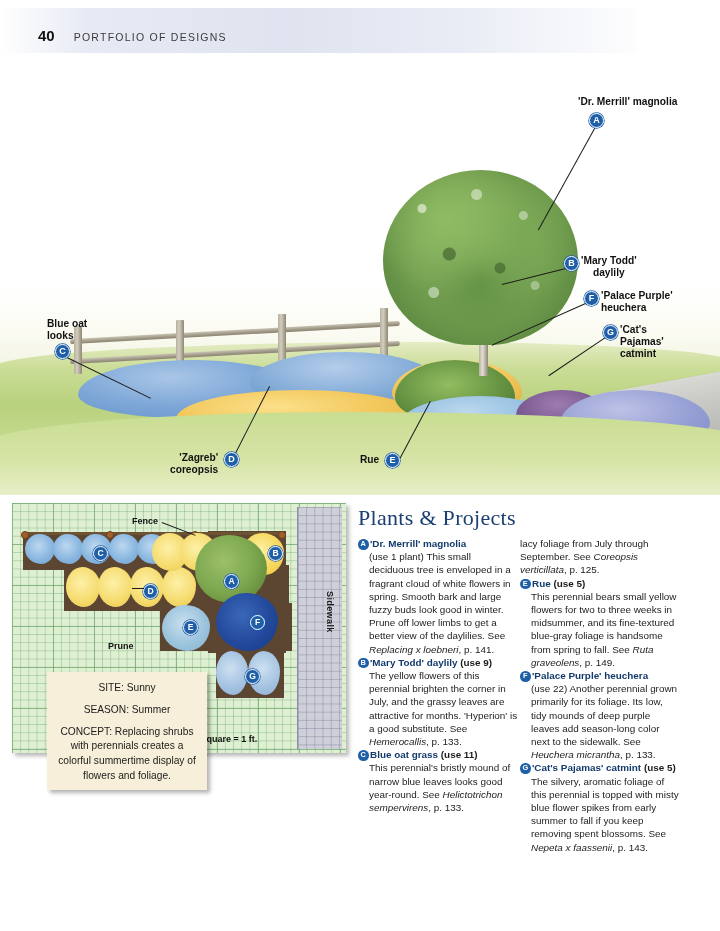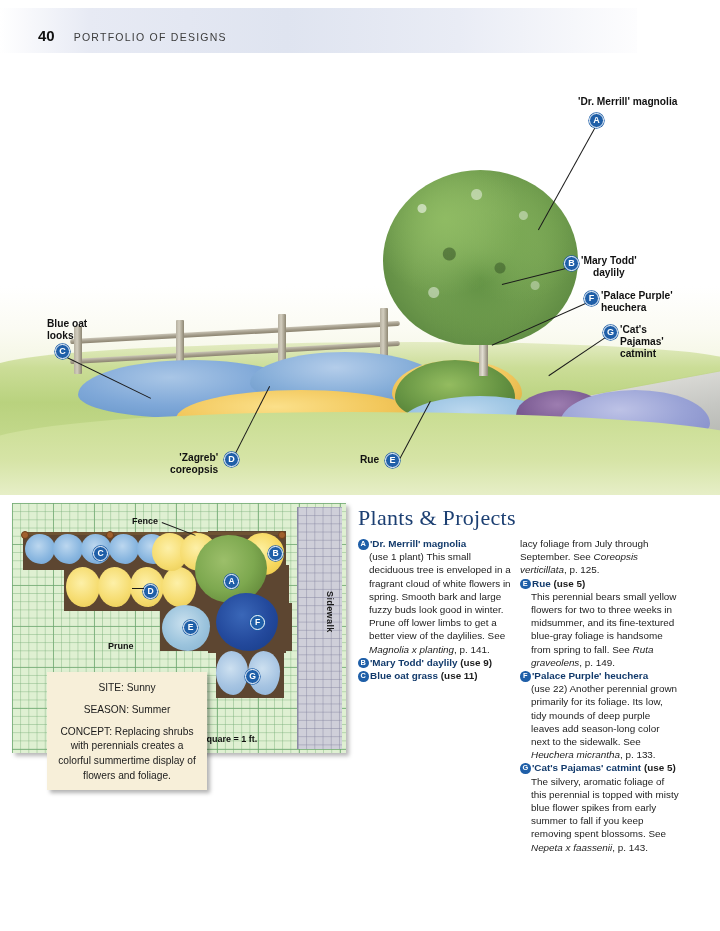--- a/index.html
+++ b/index.html
@@ -404,29 +404,31 @@
   </div>
 
   <div class="pp-title">Plants &amp; Projects</div>
 
   <div class="pp-cols">
 
     <div class="pp-col">
 
       <div class="pp-entry">
         <span class="pp-badge">A</span><span class="pp-head">'Dr. Merrill' magnolia</span>
-        <span class="pp-body"><span>(use 1 plant) This small deciduous tree is enveloped in a fragrant cloud of white flowers in spring. Smooth bark and large fuzzy buds look good in winter. Prune off lower limbs to get a better view of the daylilies. See </span><span class="ital">Magnolia x planting</span><span>, p. 141.</span></span>
+        <span class="pp-body"><span>(use 1 plant) This small deciduous tree is enveloped in a fragrant cloud of white flowers in spring. Smooth bark and large fuzzy buds look good in winter. Prune off lower limbs to get a better view of the daylilies. See </span><span class="ital">Replacing x loebneri</span><span>, p. 141.</span></span>
       </div>
 
       <div class="pp-entry">
         <span class="pp-badge">B</span><span class="pp-head">'Mary Todd' daylily</span> <span class="pp-use">(use 9)</span>
+        <span class="pp-body"><span>The yellow flowers of this perennial brighten the corner in July, and the grassy leaves are attractive for months. 'Hyperion' is a good substitute. See </span><span class="ital">Hemerocallis</span><span>, p. 133.</span></span>
       </div>
 
       <div class="pp-entry">
         <span class="pp-badge">C</span><span class="pp-head">Blue oat grass</span> <span class="pp-use">(use 11)</span>
+        <span class="pp-body"><span>This perennial's bristly mound of narrow blue leaves looks good year-round. See </span><span class="ital">Helictotrichon sempervirens</span><span>, p. 133.</span></span>
       </div>
 
     </div>
 
     <div class="pp-col">
 
       <div class="pp-entry">
         <span class="cont"><span>lacy foliage from July through September. See </span><span class="ital">Coreopsis verticillata</span><span>, p. 125.</span></span>
       </div>
 

